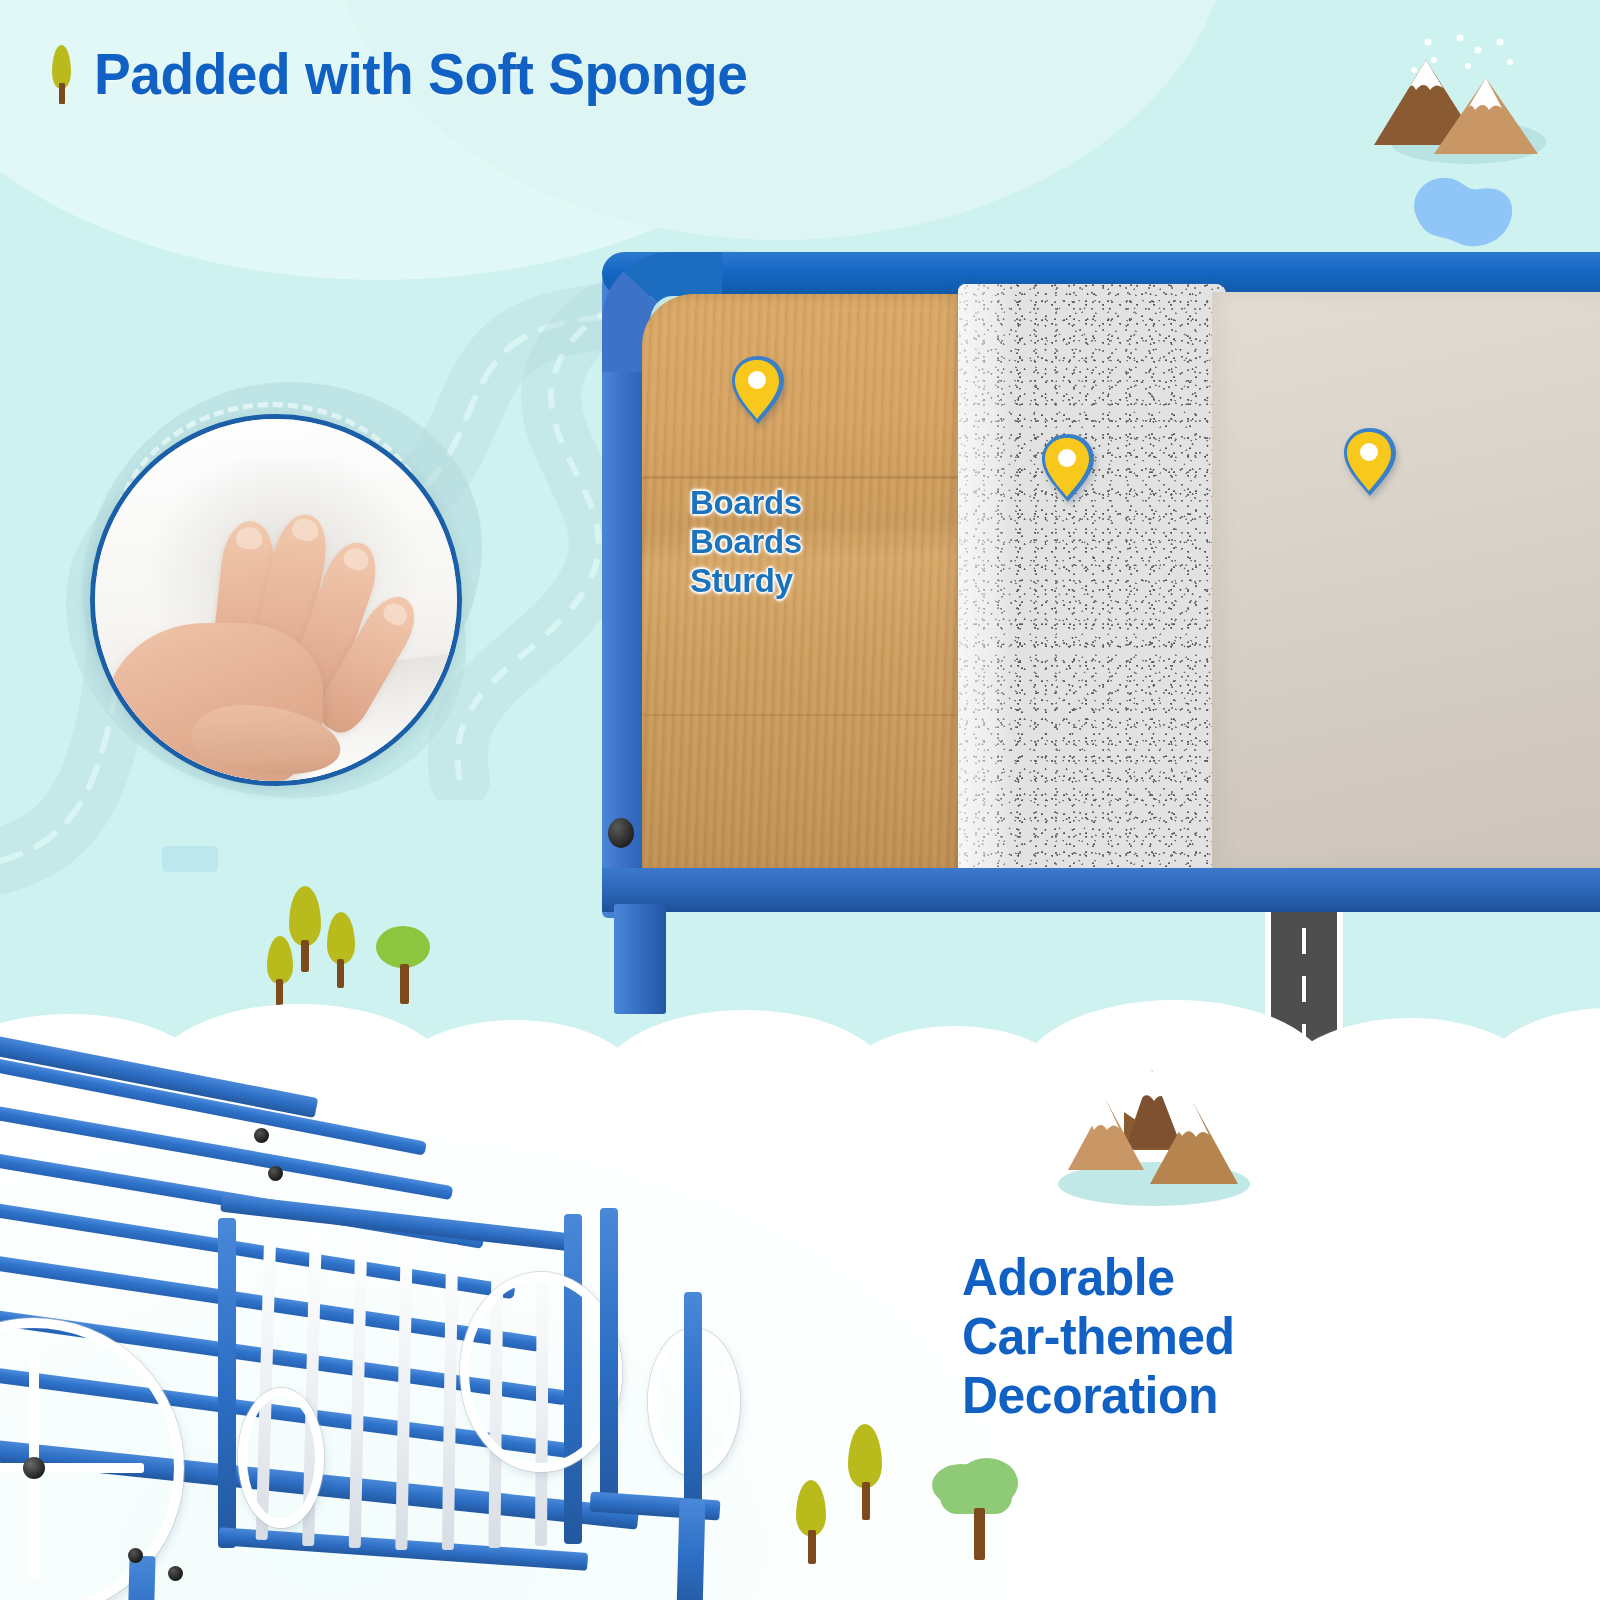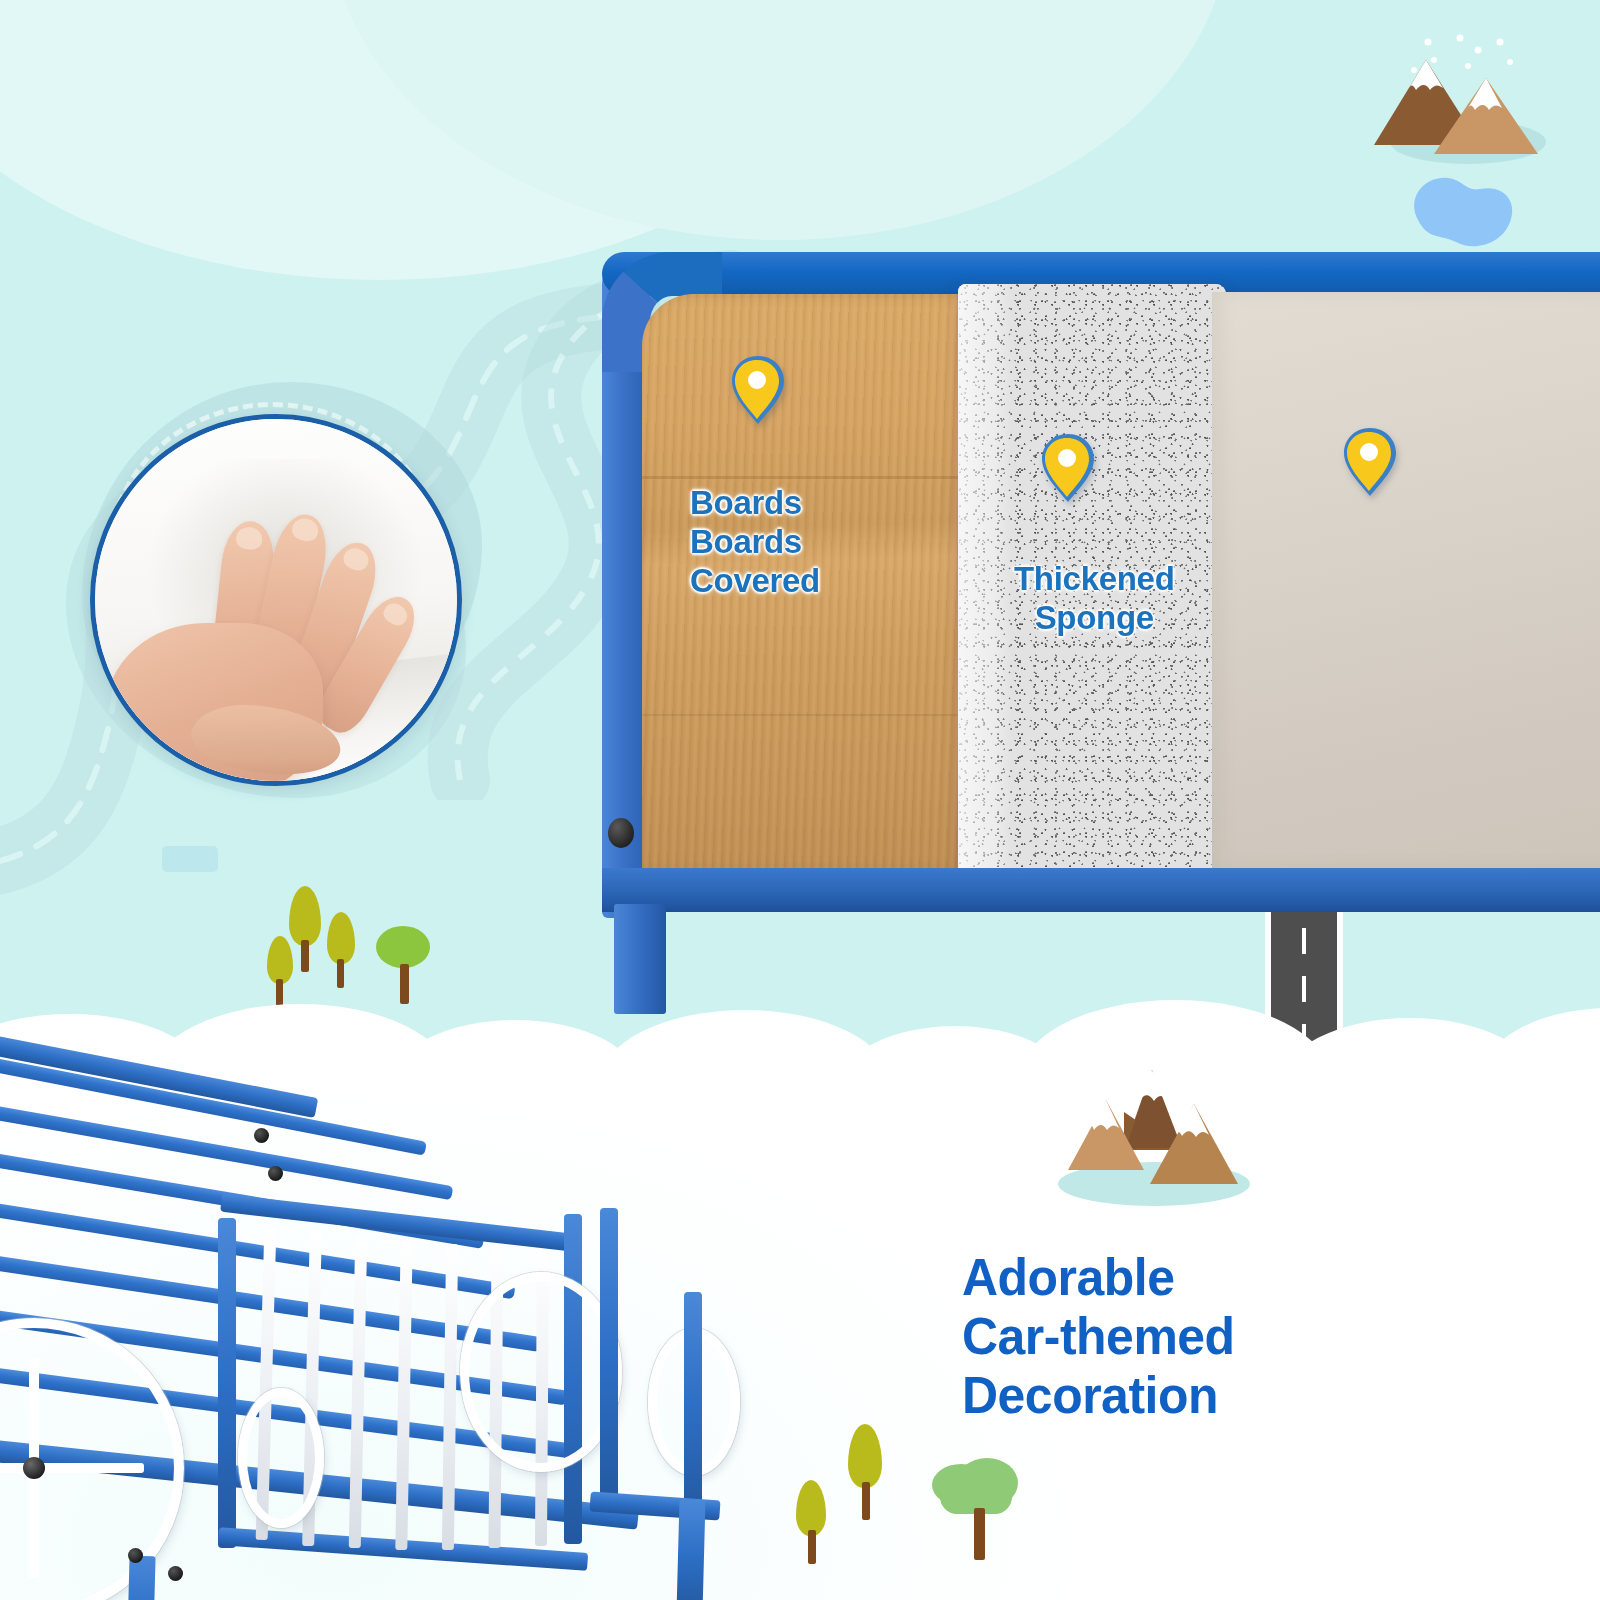--- a/index.html
+++ b/index.html
@@ -289,20 +289,27 @@
     <path d="M-20 620 C 120 620 150 560 170 470 C 195 360 150 300 230 270
              C 320 238 420 290 470 250 C 540 196 520 110 600 80 C 660 58 720 70 760 60" fill="none" stroke="#e6f8f7" stroke-width="6" stroke-dasharray="22 18" stroke-linecap="round"></path>
     <rect x="222" y="596" width="56" height="26" rx="5" fill="#9fd4e8" opacity="0.75"></rect>
   </svg>
   <svg class="ghost-track" style="left:400px; top:240px; width:340px; height:560px;" viewBox="0 0 340 560">
     <path d="M 60 540 C 40 440 150 420 190 340 C 230 262 120 200 160 120 C 190 58 270 46 330 40" fill="none" stroke="#b7dcdd" stroke-width="60" stroke-linecap="round" opacity="0.8"></path>
     <path d="M 60 540 C 40 440 150 420 190 340 C 230 262 120 200 160 120 C 190 58 270 46 330 40" fill="none" stroke="#e6f8f7" stroke-width="6" stroke-dasharray="20 16"></path>
   </svg>
 
   <div class="headline">
+    <div class="line">
+      <span class="tree-bullet">
+        <span class="crown"></span>
+          <span class="trunk"></span>
+      </span>
+      <span class="txt">Padded with Soft Sponge</span>
+    </div>
   </div>
 
   <div class="deco" style="left:1368px; top:30px; width:200px; height:140px;">
     <svg width="200" height="140" viewBox="0 0 200 140">
       <ellipse cx="100" cy="112" rx="78" ry="22" fill="#b9e3e2"></ellipse>
       <polygon points="58,30 112,115 6,115" fill="#8a5a33"></polygon>
       <path d="M58 30 L75 58 Q68 52 62 60 Q56 50 48 60 Q44 52 41 58 Z" fill="#ffffff"></path>
       <polygon points="118,48 170,124 66,124" fill="#c99765"></polygon>
       <path d="M118 48 L134 78 Q127 72 121 80 Q115 70 107 80 Q103 72 100 78 Z" fill="#ffffff"></path>
       <g fill="#ffffff">
@@ -391,25 +398,21 @@
       <svg viewBox="0 0 60 76">
         <path d="M30 4 C14 4 4 16 4 29 C4 45 22 62 30 72 C38 62 56 45 56 29 C56 16 46 4 30 4 Z" fill="#3a80c8"></path>
         <path d="M29 8 C15 8 7 18 7 29 C7 43 22 58 29 67 C36 58 51 43 51 29 C51 18 43 8 29 8 Z" fill="#f8c81c"></path>
         <circle cx="29" cy="28" r="9" fill="#ffffff"></circle>
       </svg>
     </div>
 
     <div class="cut-label" style="left:110px; top:232px;">
       <div>Boards</div>
       <div>Boards</div>
-      <div>Covered</div>
-    </div>
-    <div class="cut-label" style="left:434px; top:308px;">
-      <div>Thickened</div>
-      <div style="text-align:center;">Sponge</div>
+      <div>Sturdy</div>
     </div>
   </div>
 
   <svg class="road-svg" style="left:1258px; top:890px; width:360px; height:420px;" viewBox="0 0 360 420">
     <path d="M 46 -10 L 46 190 C 46 268 120 292 180 262 C 240 232 262 190 350 176" fill="none" stroke="#ffffff" stroke-width="78" stroke-linecap="butt"></path>
     <path d="M 46 -10 L 46 190 C 46 268 120 292 180 262 C 240 232 262 190 350 176" fill="none" stroke="#4e4e4e" stroke-width="66" stroke-linecap="butt"></path>
     <path d="M 46 -10 L 46 190 C 46 268 120 292 180 262 C 240 232 262 190 350 176" fill="none" stroke="#ffffff" stroke-width="4" stroke-dasharray="26 22"></path>
     <g>
       <rect x="33" y="178" width="27" height="47" rx="4" fill="#2f6fc4" stroke="#1a4c91" stroke-width="2"></rect>
       <rect x="37" y="188" width="19" height="17" rx="2" fill="#5a97e0"></rect>

